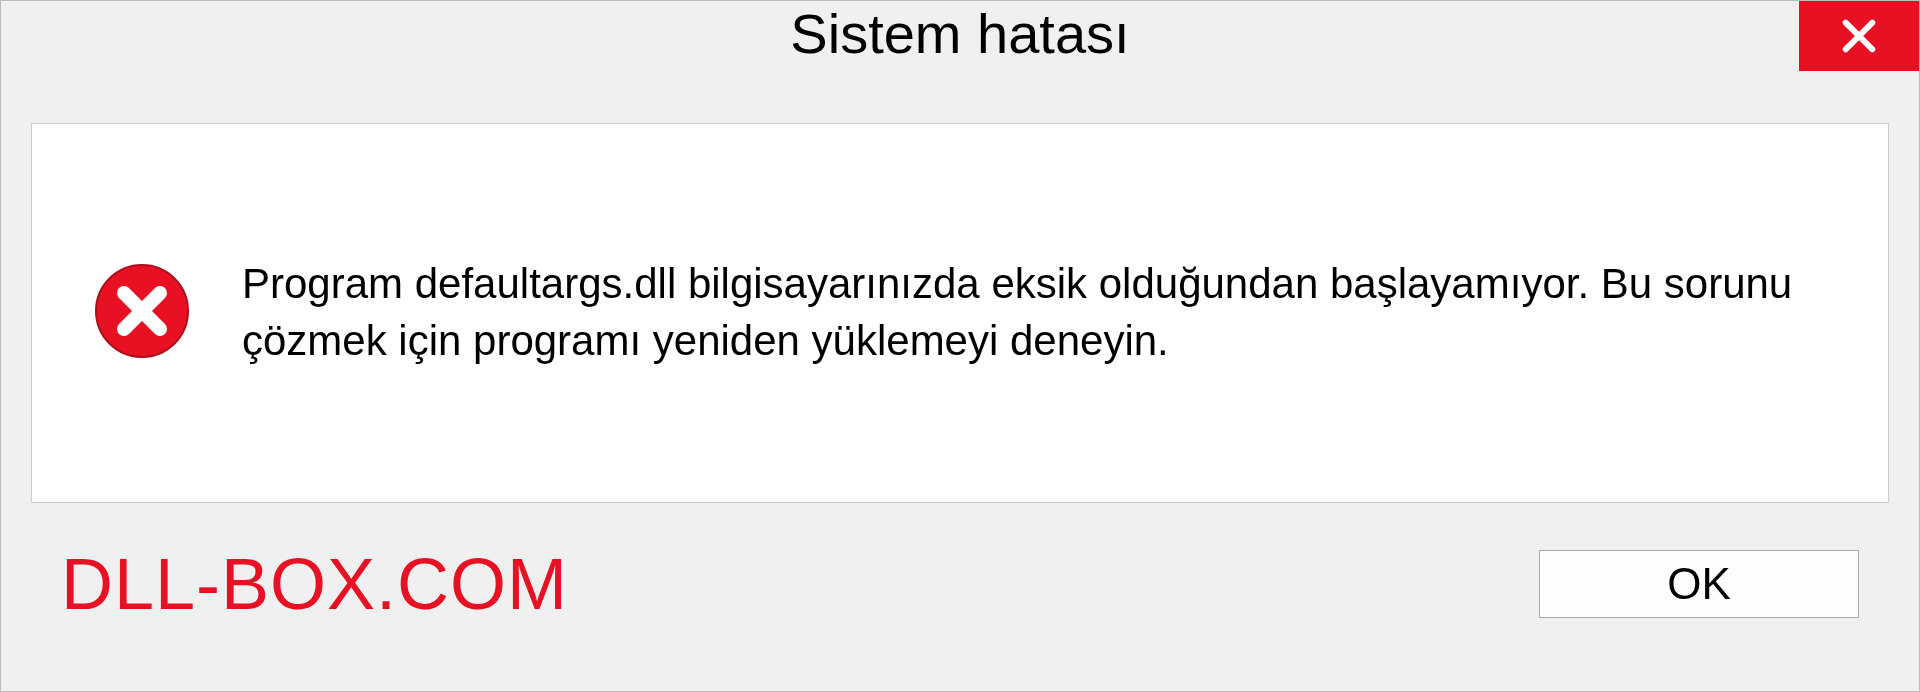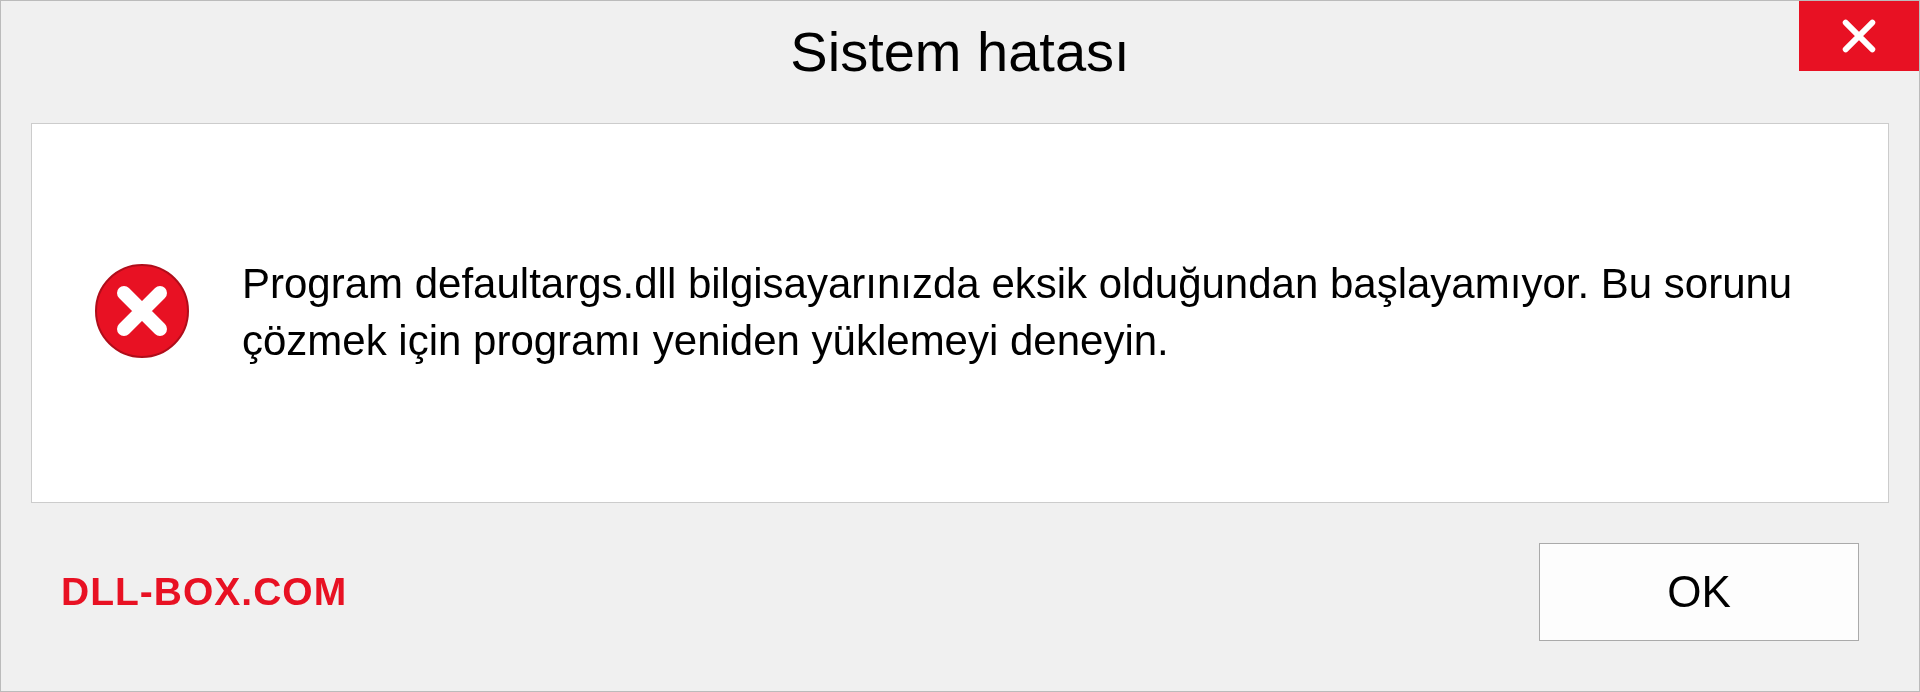--- a/index.html
+++ b/index.html
@@ -17,21 +17,20 @@
     .dialog {
       width: 1920px;
       height: 692px;
       background: #f0f0f0;
       border: 1px solid #bbb;
       position: relative;
     }
     .titlebar {
       display: flex;
       justify-content: center;
-      align-items: center;
       height: 100px;
       position: relative;
     }
     .title {
       font-size: 56px;
       color: #000;
       font-weight: normal;
     }
     .close-btn {
       position: absolute;
@@ -71,29 +70,29 @@
       color: #000;
       line-height: 1.35;
     }
     .footer {
       display: flex;
       align-items: center;
       justify-content: space-between;
       padding: 20px 60px 0 60px;
     }
     .brand {
-      font-size: 39px;
-      font-weight: 700;
+      font-size: 72px;
+      font-weight: 400;
       color: #e81123;
       letter-spacing: 1px;
       font-family: Arial Black, Arial, sans-serif;
     }
     .ok-btn {
       width: 320px;
-      height: 98px;
+      height: 68px;
       background: #fdfdfd;
       border: 1px solid #aaa;
       font-size: 44px;
       color: #000;
       display: flex;
       align-items: center;
       justify-content: center;
       cursor: pointer;
     }
   </style>

